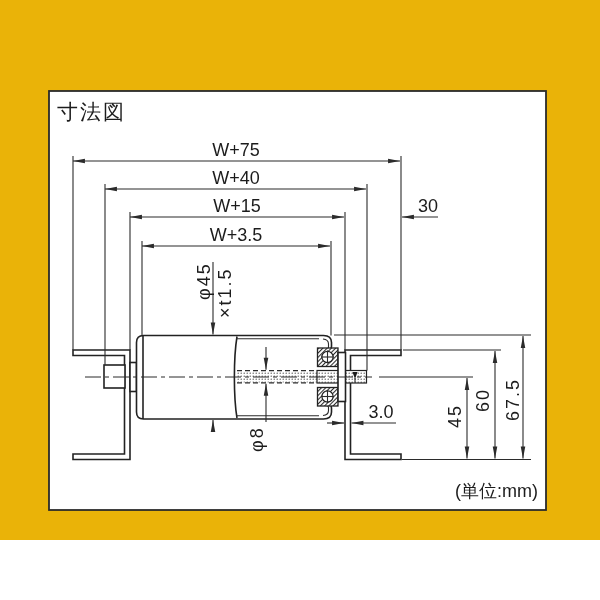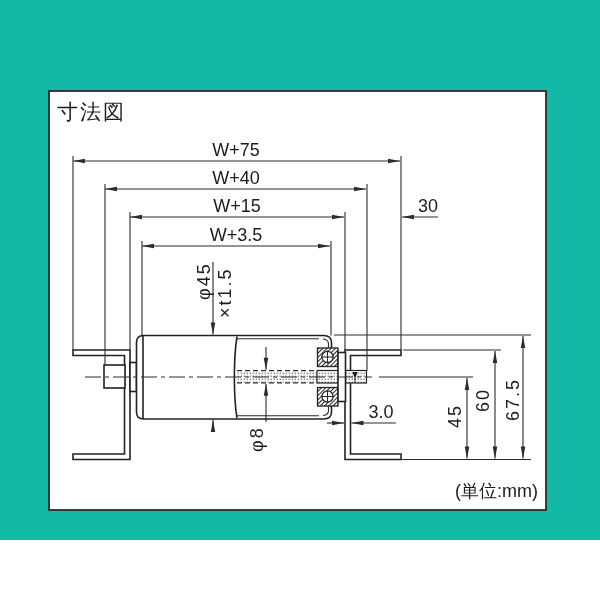--- a/index.html
+++ b/index.html
@@ -1,16 +1,16 @@
 <!DOCTYPE html>
 <html><head>
 <meta charset="utf-8">
 <style>
   html,body{margin:0;padding:0;background:#ffffff;}
-  .canvas{position:relative;width:600px;height:540px;background:#14b8a6;overflow:hidden;}
+  .canvas{position:relative;width:600px;height:540px;background:#eab308;overflow:hidden;}
   svg{position:absolute;left:0;top:0;}
   svg text{fill:#1c1c1c;font-family:"Liberation Sans","DejaVu Sans",sans-serif;}
   .dim-text{font-size:18px;}
   .rot{font-size:18px;letter-spacing:2px;}
   .title-text{font-size:21px;letter-spacing:2px;}
   .unit-text{font-size:18px;}
   .thin{stroke:#2b2b2b;stroke-width:1.1;fill:none;}
   .thick{stroke:#222222;stroke-width:1.6;fill:none;}
   .partfill{stroke:#222222;stroke-width:1.6;fill:#ffffff;}
   .dashed{stroke:#2b2b2b;stroke-width:1.2;fill:none;stroke-dasharray:5 3;}

